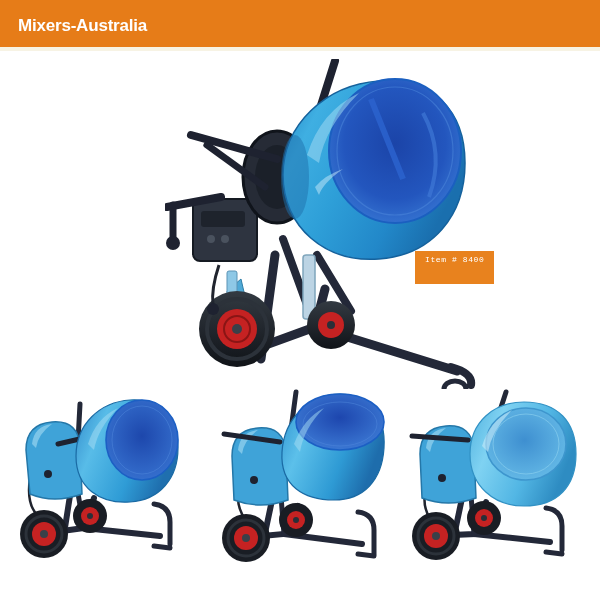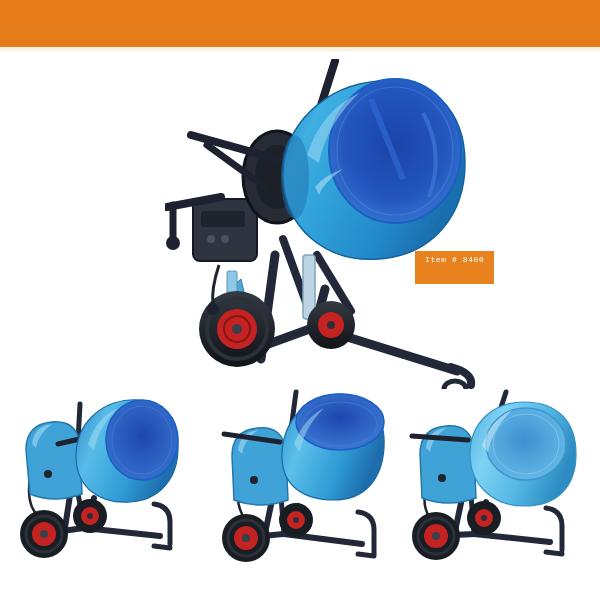--- a/index.html
+++ b/index.html
@@ -80,20 +80,21 @@
     box-sizing: border-box;
   }
 
   .mixer-svg { display: block; }
 </style>
 </head>
 <body>
 
 <div id="header-banner">
   <div id="header-title-row">
+    <span id="title-brand">Mixers-Australia</span>
   </div>
 </div>
 <div id="header-underline"></div>
 
 <div id="content-stage">
 
   <div class="product-figure" style="left:165px; top:8px; width:320px; height:330px;">
     <svg class="mixer-svg" width="320" height="330" viewBox="0 0 320 330">
       <defs>
         <linearGradient id="drumMainG" x1="0" y1="0" x2="1" y2="0.5">

